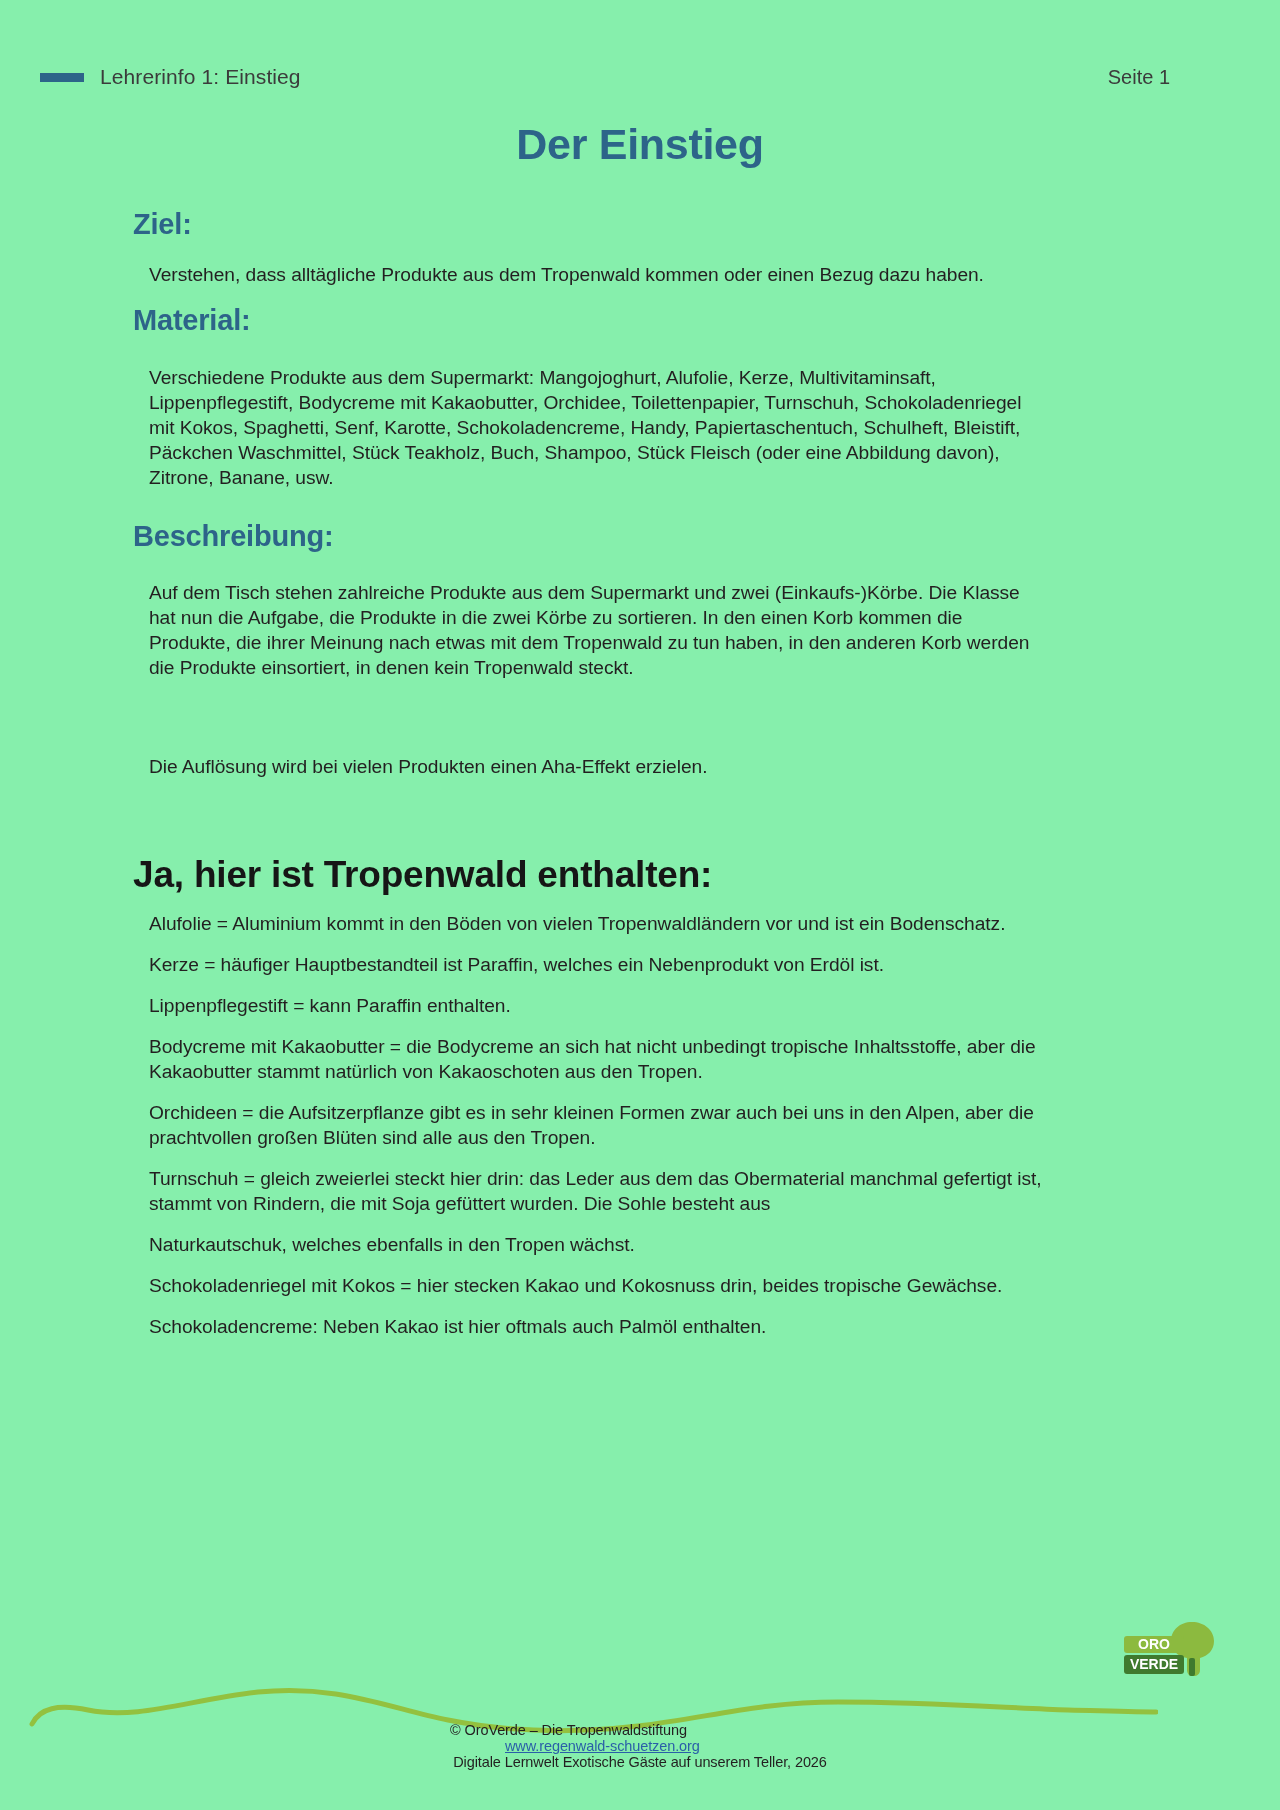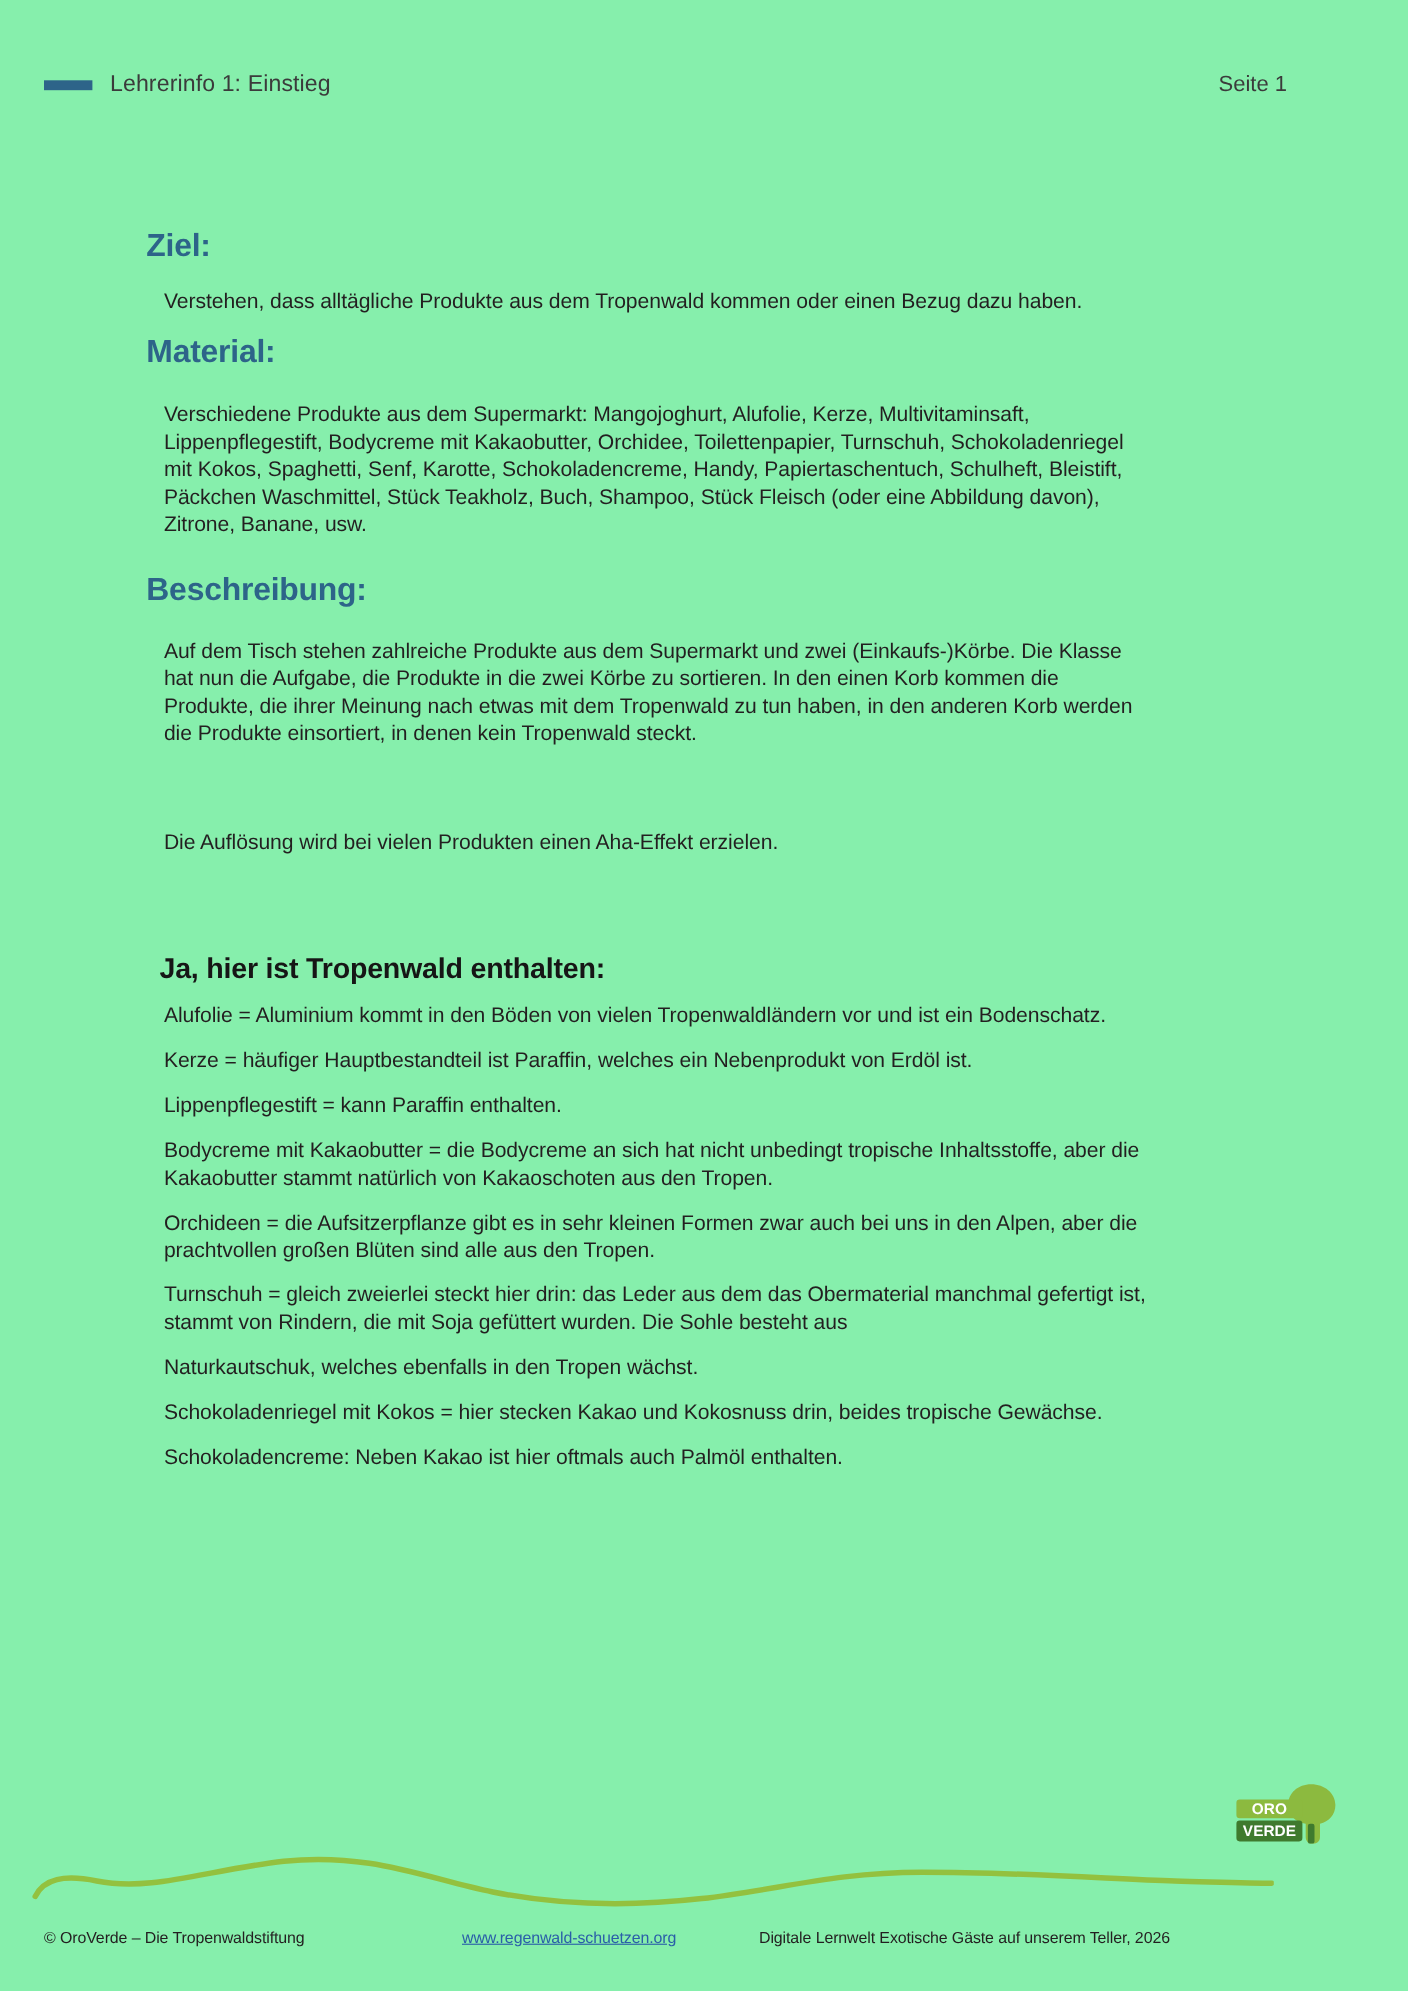--- a/index.html
+++ b/index.html
@@ -77,22 +77,22 @@
     font-size: 29px;
     font-weight: bold;
     color: #2d6489;
     line-height: 1.12;
     letter-spacing: -0.2px;
   }
   h2.section-head.tight {
     margin-top: 2px;
   }
   h2.big-head {
-    margin: 12px;
-    font-size: 26px;
+    margin: 0;
+    font-size: 37px;
     font-weight: bold;
     color: #161616;
     line-height: 1.15;
     letter-spacing: -0.2px;
   }
   p.body {
     margin: 16px;
     font-size: 19.2px;
     line-height: 1.30;
     color: #231f20;
@@ -117,20 +117,21 @@
   .footer-line {
     position: absolute;
     left: 40px;
     right: 40px;
     bottom: 40px;
     display: flex;
     align-items: center;
     font-size: 14.5px;
     color: #231f20;
     letter-spacing: -0.1px;
+    flex-direction: column;
   }
   .footer-copy { width: 380px; flex: 0 0 auto; }
   .footer-url {
     width: 270px;
     flex: 0 0 auto;
     color: #2a5fa8;
     text-decoration: underline;
     text-align: left;
   }
   .footer-meta { flex: 1 1 auto; text-align: left; }
@@ -148,20 +149,21 @@
 <body>
 
 <div class="page">
 
   <div class="header">
     <div class="header-rule"></div>
     <div class="header-title">Lehrerinfo 1: Einstieg</div>
     <div class="header-page">Seite 1</div>
   </div>
 
+  <div class="doc-title">Der Einstieg</div>
 
   <div class="content">
 
     <h2 class="section-head">Ziel:</h2>
     <div class="gap-xs"></div>
     <p class="body">Verstehen, dass alltägliche Produkte aus dem Tropenwald kommen oder einen Bezug dazu haben.</p>
 
     <h2 class="section-head tight">Material:</h2>
     <div class="gap-s"></div>
     <p class="body">Verschiedene Produkte aus dem Supermarkt: Mangojoghurt, Alufolie, Kerze, Multivitaminsaft, Lippenpflegestift, Bodycreme mit Kakaobutter, Orchidee, Toilettenpapier, Turnschuh, Schokoladenriegel mit Kokos, Spaghetti, Senf, Karotte, Schokoladencreme, Handy, Papiertaschentuch, Schulheft, Bleistift, Päckchen Waschmittel, Stück Teakholz, Buch, Shampoo, Stück Fleisch (oder eine Abbildung davon), Zitrone, Banane, usw.</p>

